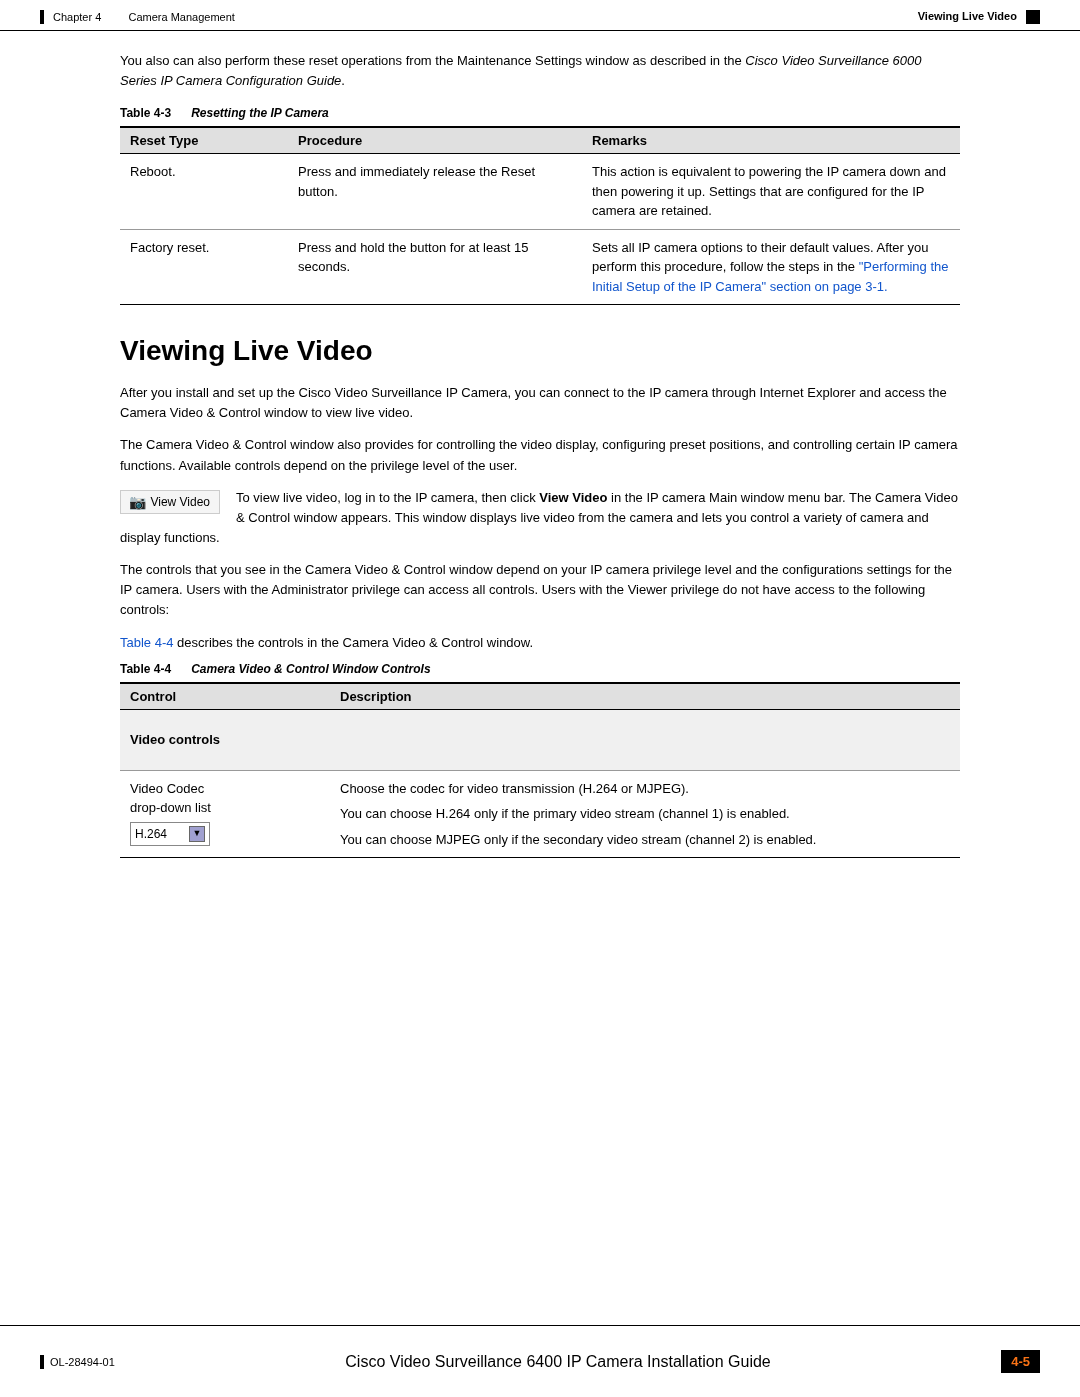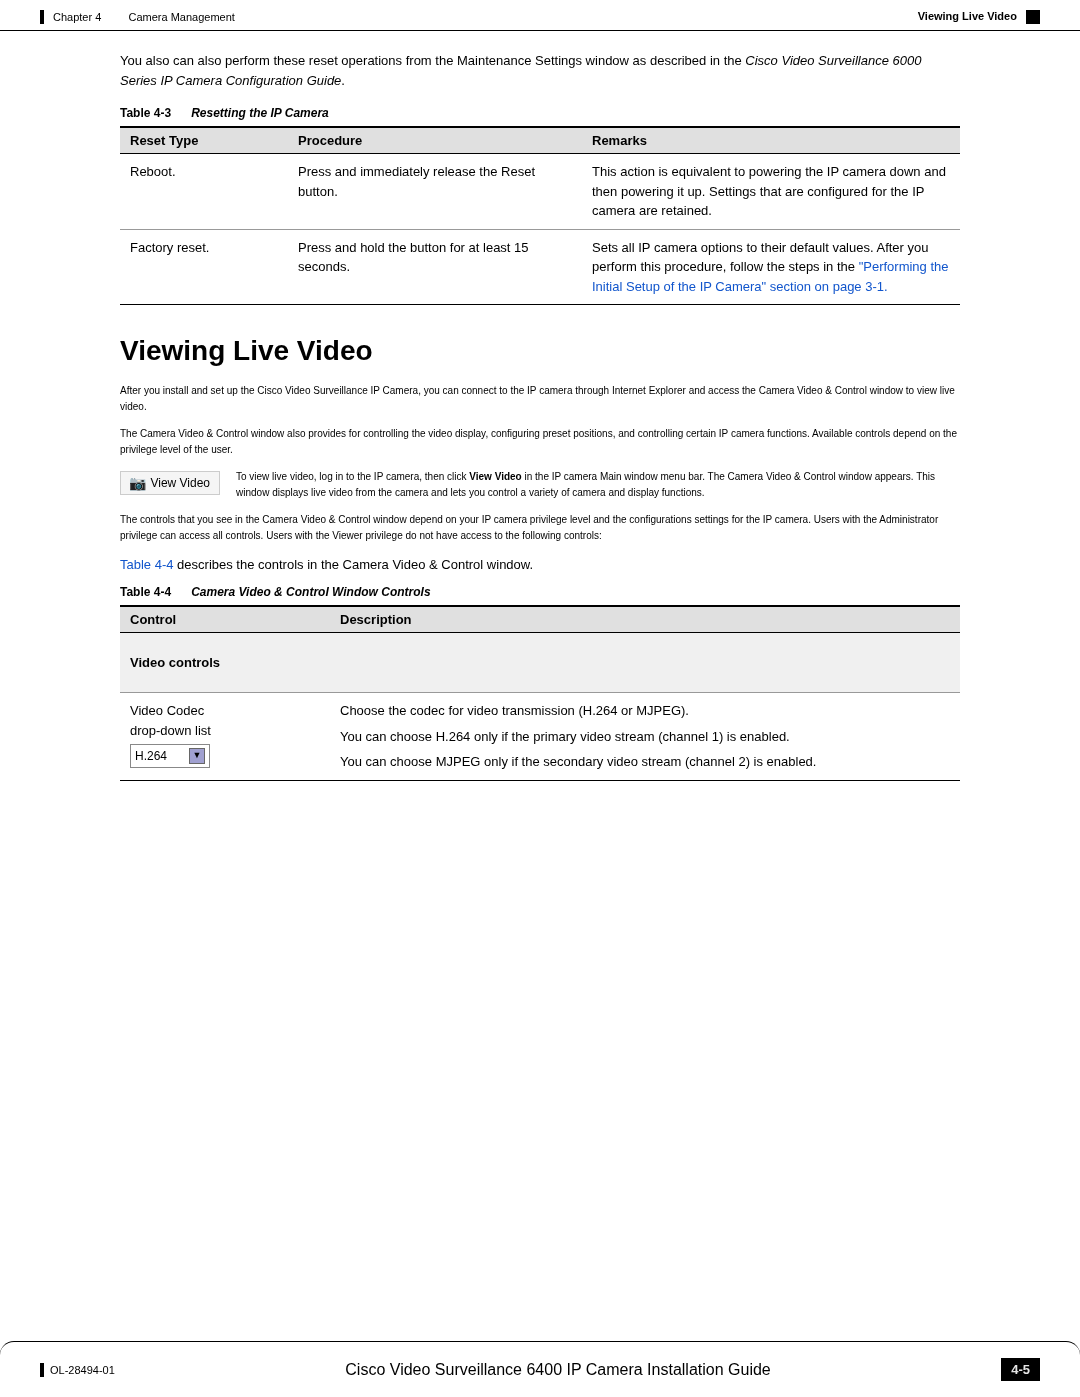--- a/index.html
+++ b/index.html
@@ -114,21 +114,21 @@
       font-size: 28px;
       font-weight: bold;
       margin: 30px 0 16px 0;
       color: #000;
     }
 
     
     .body-para {
       margin-bottom: 12px;
       line-height: 1.55;
-      font-size: 10px;
+      font-size: 13px;
     }
 
     
     .view-video-icon {
       float: left;
       margin-right: 16px;
       margin-top: 2px;
       border: 1px solid #ccc;
       background: #f5f5f5;
       padding: 3px 8px;
@@ -195,43 +195,42 @@
     
     .page-footer {
       position: absolute;
       bottom: 0;
       left: 0;
       right: 0;
       border-top: 1px solid #000;
       display: flex;
       justify-content: space-between;
       align-items: center;
-      padding: 16px 40px;
+      padding: 24px 40px;
       font-size: 11px;
-      border-radius: 14px;
     }
     .footer-left {
       display: flex;
       align-items: center;
       gap: 6px;
     }
     .footer-left .bar {
       width: 4px;
       height: 14px;
       background: #000;
       display: inline-block;
     }
     .footer-right {
       display: flex;
       align-items: center;
       gap: 0;
     }
     .page-num-box {
       background: #000;
-      color: #e5e5e5;
+      color: #f97316;
       padding: 4px 10px;
       font-weight: bold;
       font-size: 13px;
     }
     .footer-center {
       font-size: 16px;
       text-align: center;
     }
   </style>
 </head>

